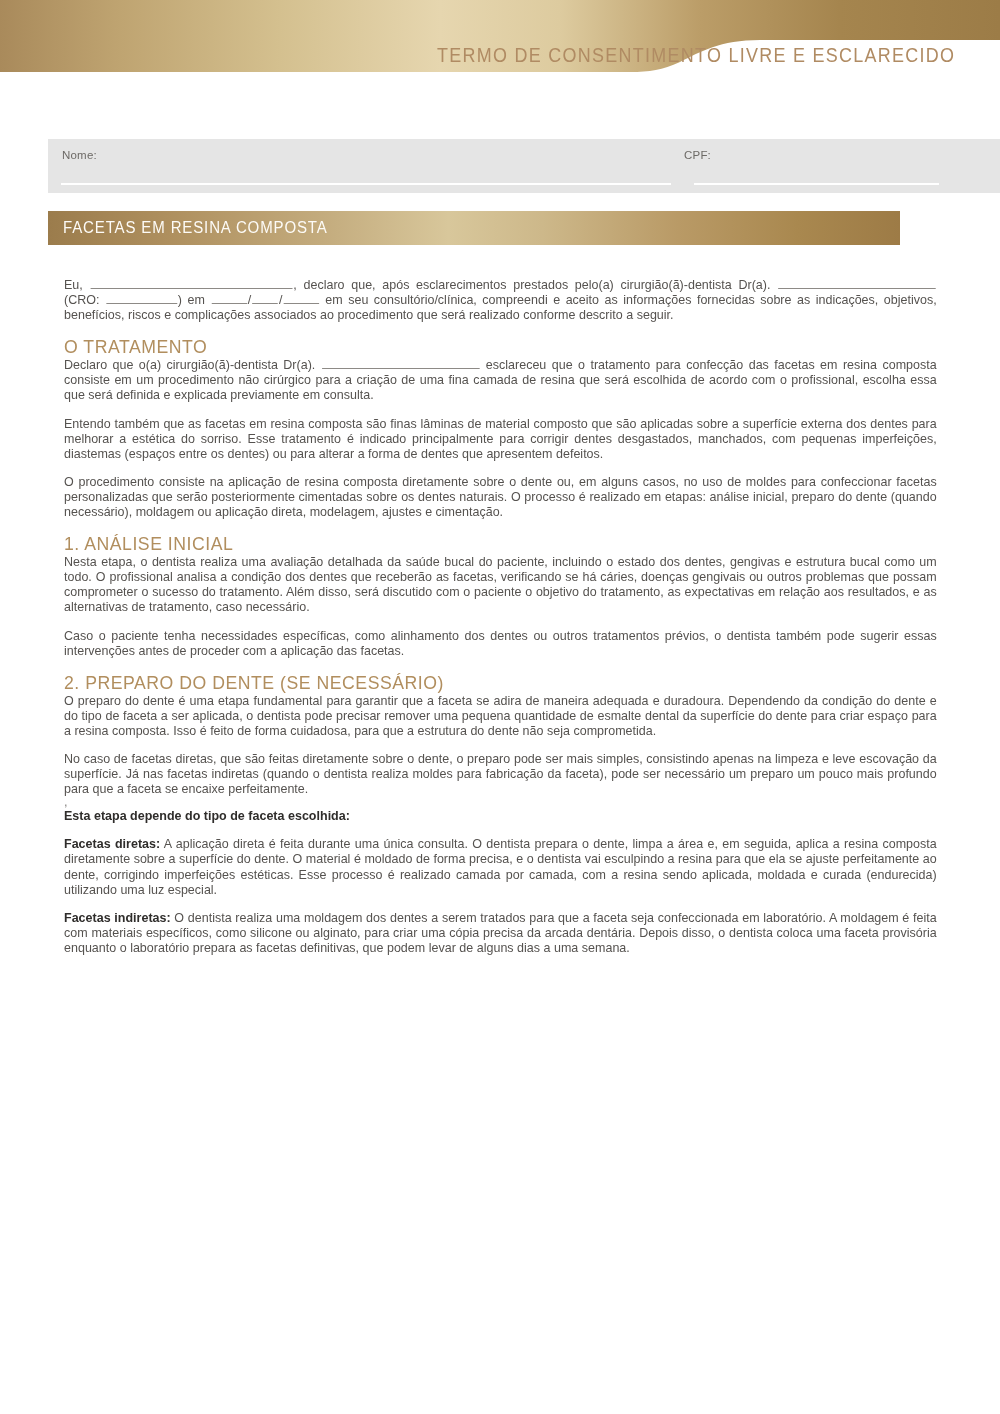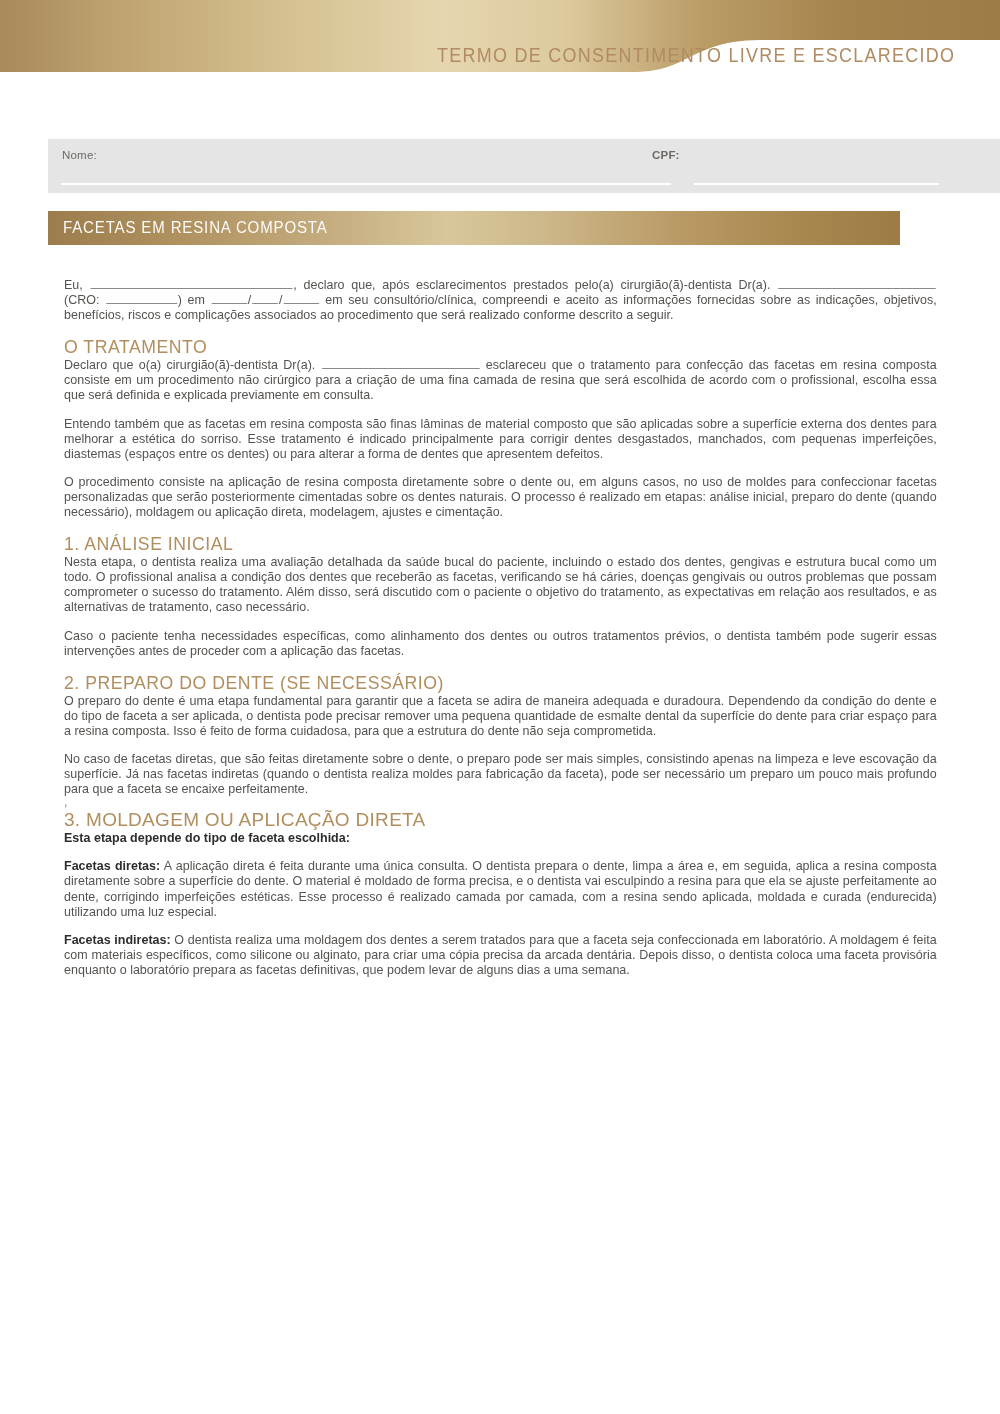--- a/index.html
+++ b/index.html
@@ -56,21 +56,21 @@
     background: #e5e5e5;
   }
   .id-field {
     position: absolute;
     top: 10px;
     font-size: 11.5px;
     color: #6d6a66;
     letter-spacing: 0.2px;
   }
   .id-field.nome { left: 14px; }
-  .id-field.cpf  { left: 604px; font-weight: bold; }
+  .id-field.cpf  { left: 636px; }
   .id-rule {
     position: absolute;
     height: 2px;
     background: #ffffff;
     top: 44px;
   }
   .id-rule.r1 { left: 13px;  width: 610px; }
   .id-rule.r2 { left: 646px; width: 245px; }
 
   
@@ -229,21 +229,20 @@
   <p class="body-text">Caso o paciente tenha necessidades específicas, como alinhamento dos dentes ou outros tratamentos prévios, o dentista também pode sugerir essas intervenções antes de proceder com a aplicação das facetas.</p>
 
   <h2 class="sec-head sp-top-lg">2. PREPARO DO DENTE (SE NECESSÁRIO)</h2>
 
   <p class="body-text sp-after-head">O preparo do dente é uma etapa fundamental para garantir que a faceta se adira de maneira adequada e duradoura. Dependendo da condição do dente e do tipo de faceta a ser aplicada, o dentista pode precisar remover uma pequena quantidade de esmalte dental da superfície do dente para criar espaço para a resina composta. Isso é feito de forma cuidadosa, para que a estrutura do dente não seja comprometida.</p>
 
   <p class="body-text tight">No caso de facetas diretas, que são feitas diretamente sobre o dente, o preparo pode ser mais simples, consistindo apenas na limpeza e leve escovação da superfície. Já nas facetas indiretas (quando o dentista realiza moldes para fabricação da faceta), pode ser necessário um preparo um pouco mais profundo para que a faceta se encaixe perfeitamente.</p>
 
   <p class="stray-mark">,</p>
 
-  <h2 class="sec-head wide">3. MOLDAGEM OU APLICAÇÃO DIRETA</h2>
 
   <p class="body-text sp-after-head">
     <b>Esta etapa depende do tipo de faceta escolhida:</b>
   </p>
 
   <p class="body-text">
     <b>Facetas diretas:</b><span> A aplicação direta é feita durante uma única consulta. O dentista prepara o dente, limpa a área e, em seguida, aplica a resina composta diretamente sobre a superfície do dente. O material é moldado de forma precisa, e o dentista vai esculpindo a resina para que ela se ajuste perfeitamente ao dente, corrigindo imperfeições estéticas. Esse processo é realizado camada por camada, com a resina sendo aplicada, moldada e curada (endurecida) utilizando uma luz especial.</span>
   </p>
 
   <p class="body-text">

